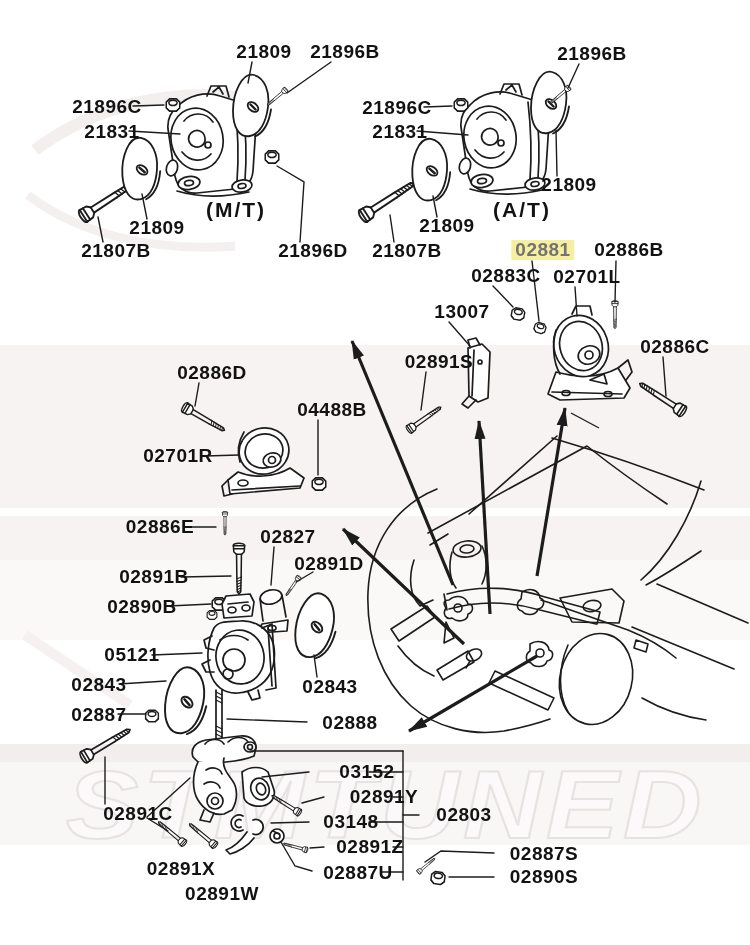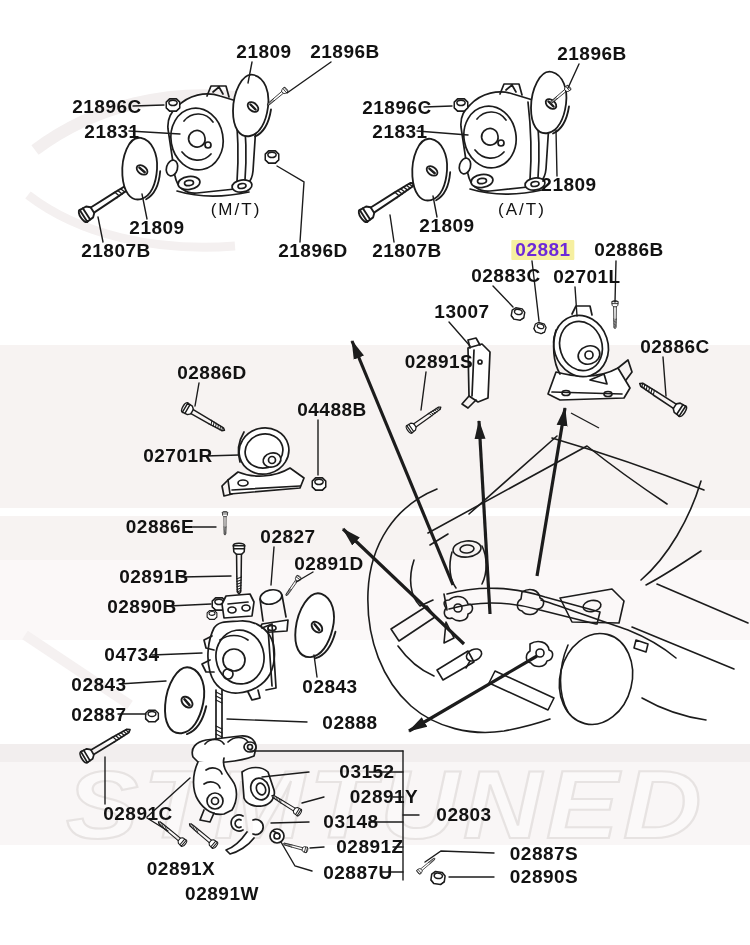--- a/index.html
+++ b/index.html
@@ -3,22 +3,22 @@
 <meta charset="utf-8">
 <style>
   html,body{margin:0;padding:0;background:#ffffff;}
   .stage{position:relative;width:750px;height:945px;background:#ffffff;overflow:hidden;
          font-family:"Liberation Sans",sans-serif;}
   .art{position:absolute;left:0;top:0;}
   .labels{position:absolute;left:12px;top:0;width:750px;height:690px;pointer-events:none;}
   .part-label{position:absolute;transform:translate(-50%,-50%);
     font:600 19px "Liberation Sans",sans-serif;letter-spacing:.5px;color:#121212;
     white-space:nowrap;pointer-events:auto;line-height:1.05;}
-  .note-label{font-size:17px;letter-spacing:2px;font-weight:400;}
-  .highlight{background:#f6efa0;color:#6d28d9;padding:0 4px;border-radius:1px;}
+  .note-label{font-size:21px;letter-spacing:2px;font-weight:700;}
+  .highlight{background:#f6efa0;color:#737373;padding:0 4px;border-radius:1px;}
 </style>
 </head>
 <body>
 
 <div class="stage">
 <svg class="art" width="750" height="945" viewBox="0 0 750 945">
   <defs>
     <marker id="ah" markerUnits="userSpaceOnUse" markerWidth="20" markerHeight="14" refX="18" refY="7" orient="auto">
       <polygon points="0,1.5 19,7 0,12.5" fill="#1c1c1c"></polygon>
     </marker>
@@ -337,21 +337,21 @@
       <div class="part-label" style="left: 427px; top: 362px;">02891S</div>
       <div class="part-label" style="left: 663px; top: 347px;">02886C</div>
       <div class="part-label" style="left: 200px; top: 373px;">02886D</div>
       <div class="part-label" style="left: 320px; top: 410px;">04488B</div>
       <div class="part-label" style="left: 166px; top: 456px;">02701R</div>
       <div class="part-label" style="left: 148px; top: 527px;">02886E</div>
       <div class="part-label" style="left: 276px; top: 537px;">02827</div>
       <div class="part-label" style="left: 142px; top: 577px;">02891B</div>
       <div class="part-label" style="left: 317px; top: 564px;">02891D</div>
       <div class="part-label" style="left: 130px; top: 607px;">02890B</div>
-      <div class="part-label" style="left: 120px; top: 655px;">04734</div>
+      <div class="part-label" style="left: 120px; top: 655px;">05121</div>
       <div class="part-label" style="left: 87px; top: 685px;">02843</div>
       <div class="part-label" style="left: 318px; top: 687px;">02843</div>
       <div class="part-label" style="left: 87px; top: 715px;">02887</div>
       <div class="part-label" style="left: 338px; top: 723px;">02888</div>
       <div class="part-label" style="left: 106px; top: 814px; margin-left: 20px;">02891C</div>
       <div class="part-label" style="left: 339px; top: 772px; margin-left: 16px;">03152</div>
       <div class="part-label" style="left: 358px; top: 797px; margin-left: 14px;">02891Y</div>
       <div class="part-label" style="left: 339px; top: 822px;">03148</div>
       <div class="part-label" style="left: 358px; top: 847px;">02891Z</div>
       <div class="part-label" style="left: 346px; top: 873px;">02887U</div>

